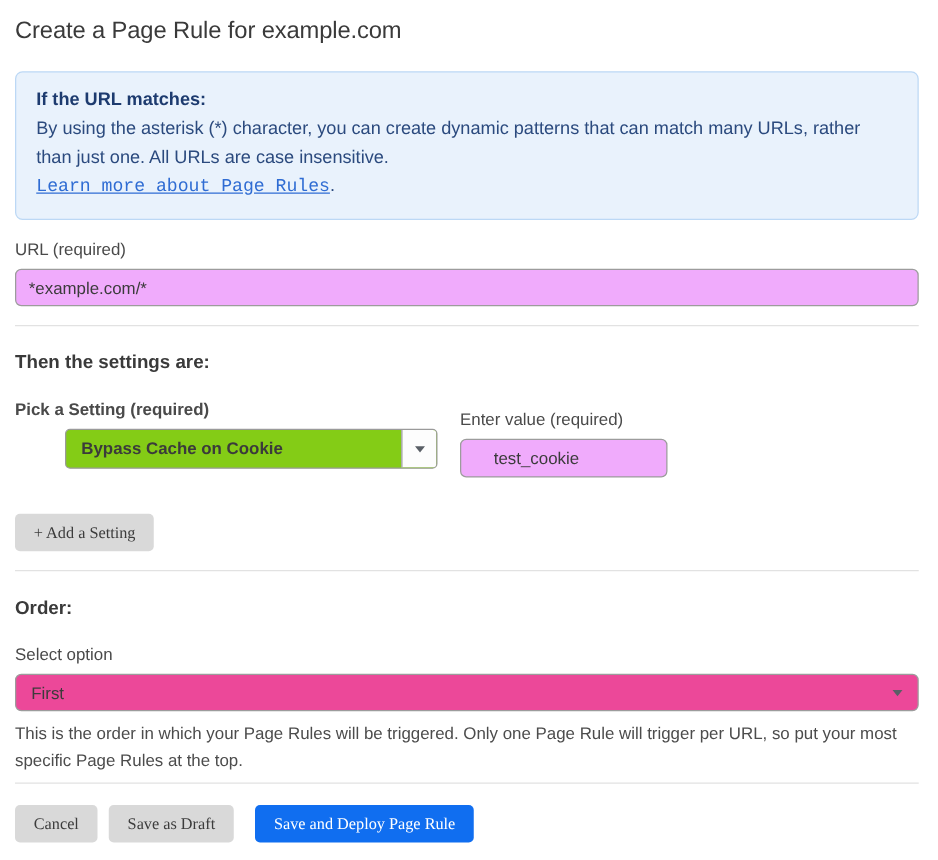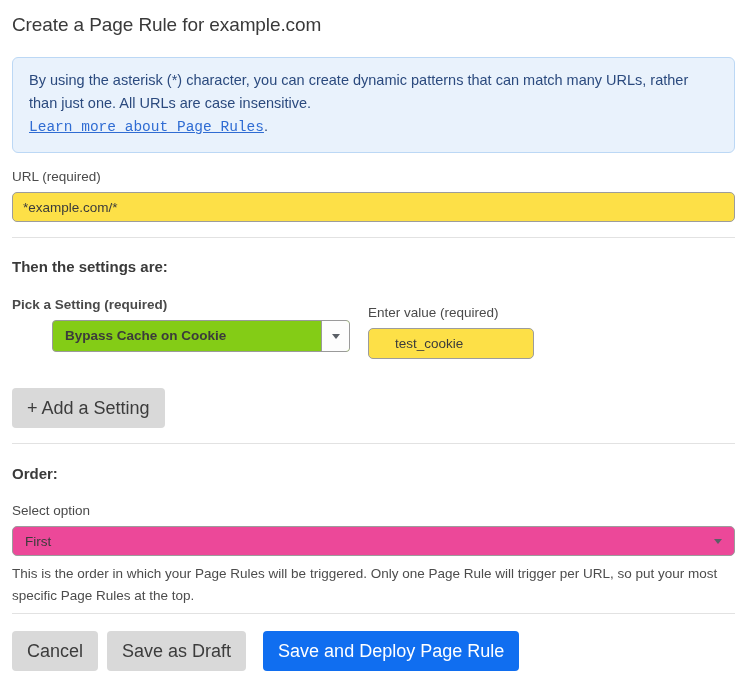--- a/index.html
+++ b/index.html
@@ -50,21 +50,21 @@
     display: block;
     margin-top: 8px;
     width: 100%;
     height: 30px;
     border: 1px solid #9c9c9c;
     border-radius: 5px;
     padding: 0 10px;
     font-family: "Liberation Sans", "DejaVu Sans", sans-serif;
     font-size: 13.5px;
     color: #3b3b3b;
-    background: #fde047;
+    background: #f0abfc;
     outline: none;
   }
   .hint {
     margin-top: 6px;
     font-size: 13.5px;
     color: #4e4e4e;
   }
 
   .divider {
     margin-top: 15px;
@@ -114,27 +114,27 @@
     width: 0; height: 0;
     border-left: 4.5px solid transparent;
     border-right: 4.5px solid transparent;
     border-top: 5.5px solid #5a5f66;
   }
 
   .value-input { height: 31px; width: 100%; padding-left: 26px; }
 
   .btn {
     display: inline-block;
-    height: 40px;
+    height: 30px;
     padding: 0 15px;
     border: none;
     border-radius: 4px;
     background: #d9d9d9;
-    font-family: Liberation Sans, sans-serif;
-    font-size: 18px;
+    font-family: Liberation Serif, serif;
+    font-size: 13px;
     color: #3c3c3c;
     cursor: pointer;
   }
   .add-setting-btn { margin-top: 29px; }
 
   .order-select {
     margin-top: 8px;
     height: 30px;
     width: 100%;
     border: 1px solid #9c9c9c;
@@ -165,20 +165,21 @@
   }
 </style>
 </head>
 <body>
 
 <div class="container">
 
   <h1 class="page-title">Create a Page Rule for example.com</h1>
 
   <div class="info-box">
+    <div class="info-heading">If the URL matches:</div>
     <div class="info-body">By using the asterisk (*) character, you can create dynamic patterns that can match many URLs, rather than just one. All URLs are case insensitive.</div>
     <div><a class="info-link">Learn more about Page Rules</a><span>.</span></div>
   </div>
 
   <div class="field-label">URL (required)</div>
   <input class="text-input" type="text" value="*example.com/*" style="">
 
   <div class="divider"></div>
 
   <h2 class="section-heading">Then the settings are:</h2>

